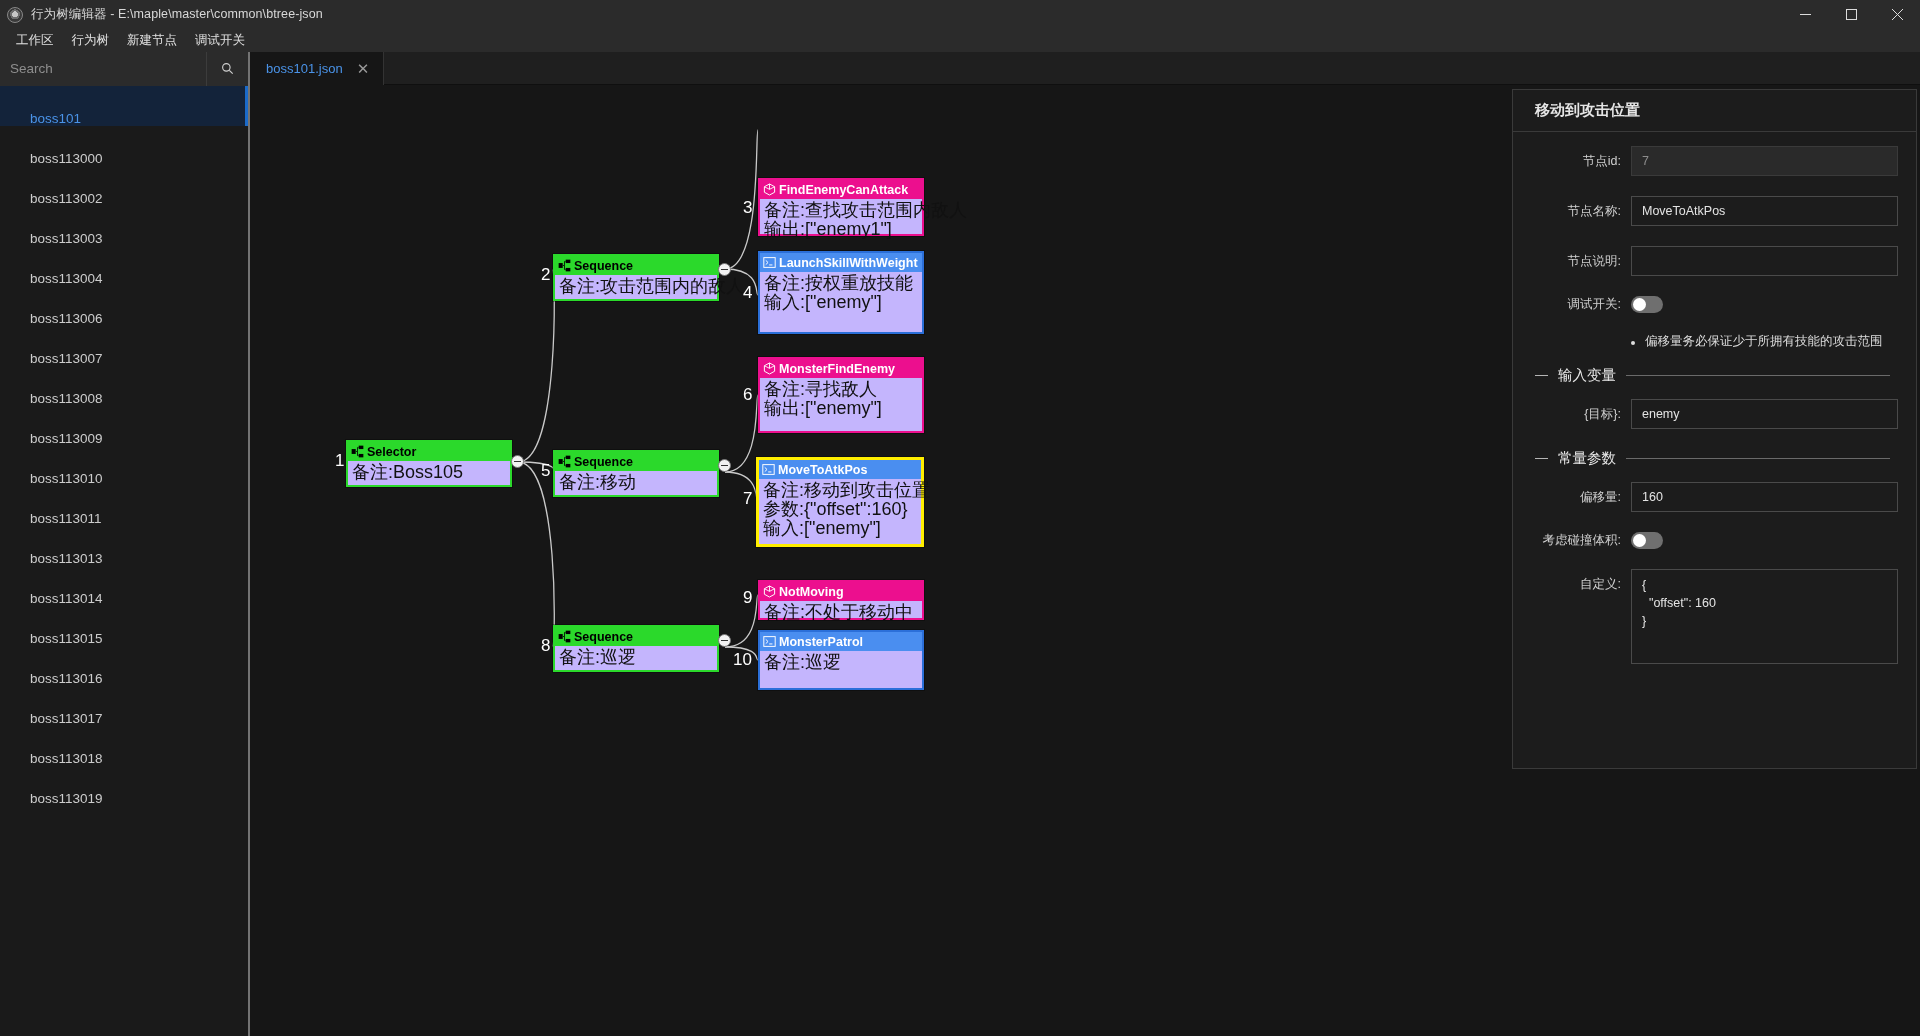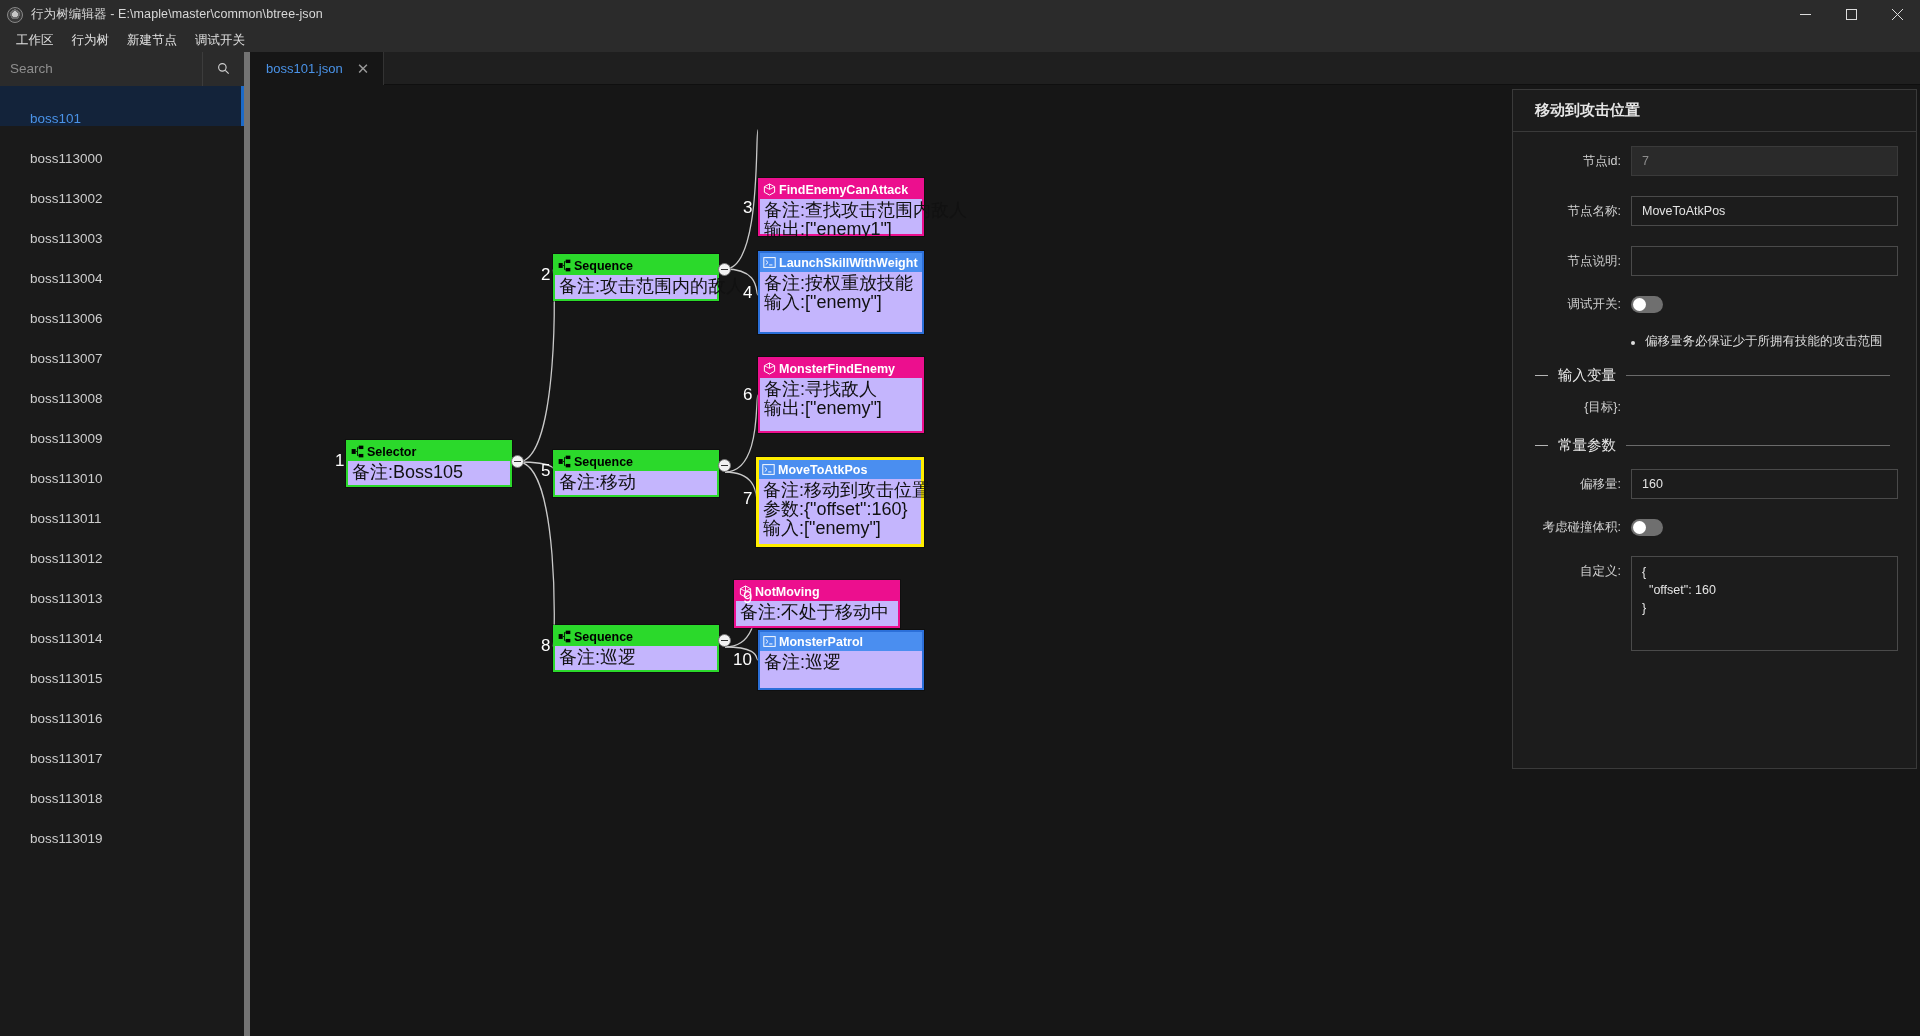--- a/index.html
+++ b/index.html
@@ -35,21 +35,21 @@
   
   .menubar {
     position:absolute; top:29px; left:0; width:1920px; height:23px;
     background:#2b2b2b; display:flex; align-items:center; padding-left:8px; gap:2px;
   }
   .menu-item { font-size:12.5px; color:#e0e0e0; padding:3px 8px; cursor:default; }
 
   
   .sidebar {
     position:absolute; top:52px; left:0; width:250px; height:984px;
-    background:#1a1a1a; border-right:6px solid #737373; overflow:hidden;
+    background:#1a1a1a; border-right:2px solid #737373; overflow:hidden;
   }
   .search-row {
     height:34px; background:#2b2b2b; display:flex; align-items:center;
     border-bottom:1px solid #3c3c3c;
   }
   .search-input {
     flex:1 1 auto; height:34px; background:#2b2b2b; border:0; outline:none;
     color:#d5d5d5; font-size:13.5px; padding:0 10px;
     font-family:"Liberation Sans", sans-serif;
   }
@@ -254,23 +254,20 @@
           <span>boss113008</span>
         </div>
         <div class="file-item">
           <span>boss113009</span>
         </div>
         <div class="file-item">
           <span>boss113010</span>
         </div>
         <div class="file-item">
           <span>boss113011</span>
-        </div>
-        <div class="file-item">
-          <span>boss113012</span>
         </div>
         <div class="file-item">
           <span>boss113013</span>
         </div>
         <div class="file-item">
           <span>boss113014</span>
         </div>
         <div class="file-item">
           <span>boss113015</span>
         </div>
@@ -433,21 +430,21 @@
         </svg>
         <span>Sequence</span>
       </div>
       <div class="node-body">
         <div class="node-line">备注:巡逻</div>
       </div>
     </div>
     <div class="node-num" style="left:291px; top:551px;">8</div>
     <div class="port" style="left:468px; top:549px;"></div>
 
-    <div class="node cond" style="left:484px; top:495px; width:166px; height:48px;">
+    <div class="node cond" style="left:508px; top:495px; width:166px; height:40px;">
       <div class="node-title">
         <svg class="ico" viewBox="0 0 16 16">
           <path d="M8,1.2 L14.3,4.6 L14.3,11.4 L8,14.8 L1.7,11.4 L1.7,4.6 Z" fill="none" stroke="#fff" stroke-width="1.2"></path>
           <path d="M8,1.2 L8,7.8 M8,7.8 L14.3,4.6 M8,7.8 L1.7,4.6" stroke="#fff" stroke-width="1.1"></path>
         </svg>
         <span>NotMoving</span>
       </div>
       <div class="node-body">
         <div class="node-line">备注:不处于移动中</div>
       </div>
@@ -502,20 +499,21 @@
         </div>
 
         <div class="section">
           <span class="minus"></span>
           <span class="sec-title">输入变量</span>
           <span class="rule"></span>
         </div>
 
         <div class="frow">
           <div class="flabel">{目标}:</div>
+          <input class="finput" value="enemy" style="">
         </div>
 
         <div class="section">
           <span class="minus"></span>
           <span class="sec-title">常量参数</span>
           <span class="rule"></span>
         </div>
 
         <div class="frow">
           <div class="flabel">偏移量:</div>

